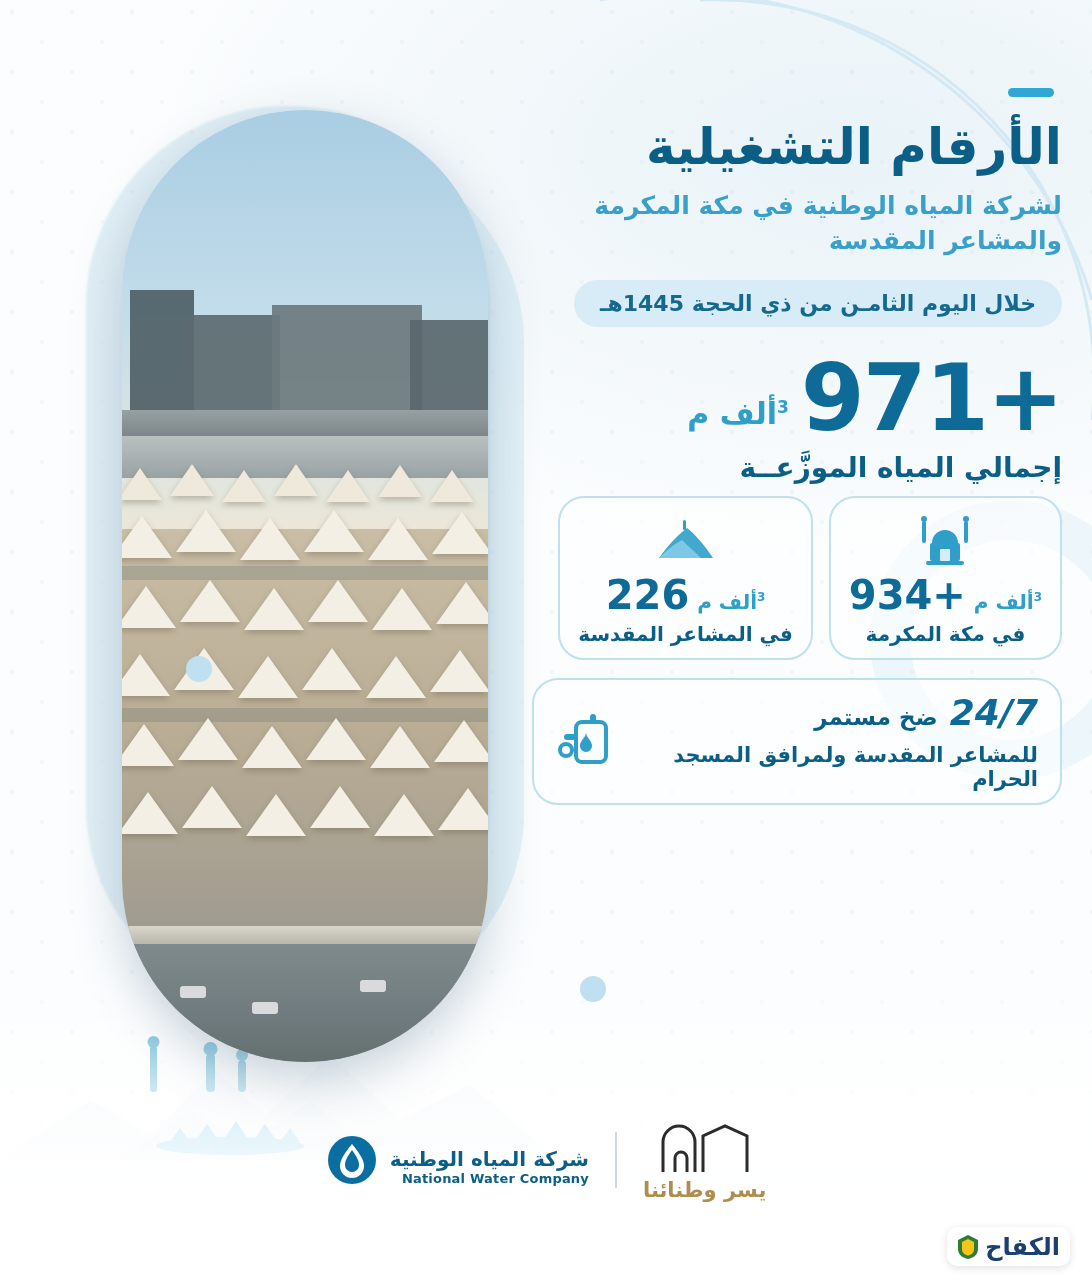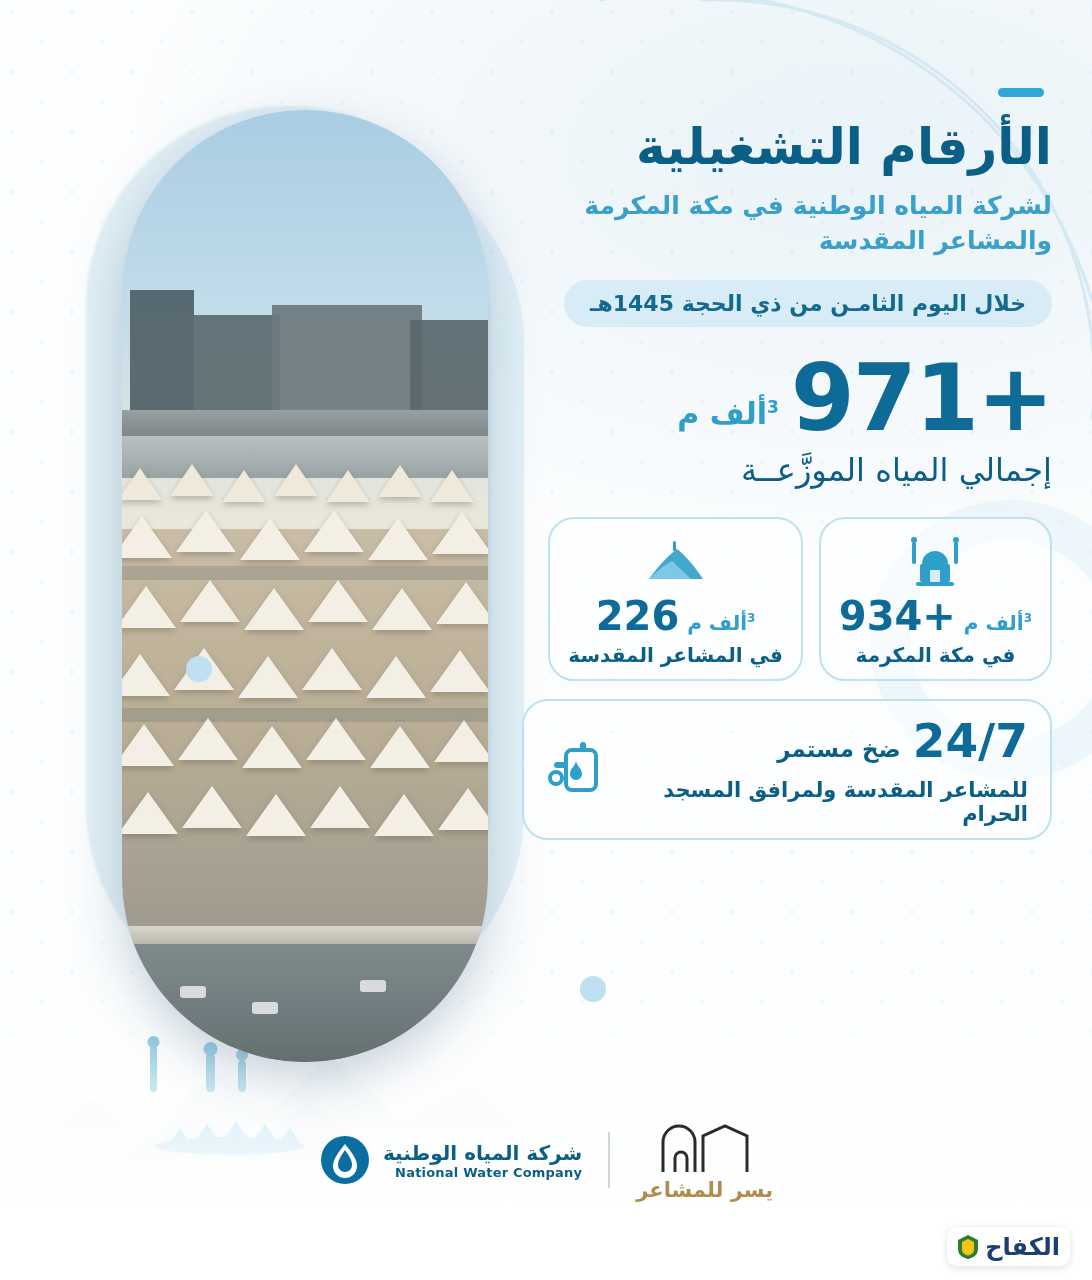--- a/index.html
+++ b/index.html
@@ -119,21 +119,21 @@
     position: absolute; left: 0; right: 0; bottom: 0; height: 118px;
     background: linear-gradient(180deg,#7f8a8c 0%, #6f7b7e 60%, #64706f 100%);
   }
   .car {
     position: absolute; width: 26px; height: 12px; border-radius: 3px; background: #d9dadb;
   }
 
   
   .content {
     position: absolute;
-    right: 40px; top: 88px;
+    right: 30px; top: 88px;
     width: 530px;
     text-align: right;
     color: #0f5f86;
   }
   .dash {
     width: 46px; height: 9px; border-radius: 5px;
     background: #2fa8d8;
     margin: 0 8px 22px auto;
   }
   .title {
@@ -164,22 +164,22 @@
   .hero-number {
     font-size: 92px; font-weight: bold; color: #0e6a96; line-height: 1;
     letter-spacing: -2px;
   }
   .hero-unit {
     font-size: 30px; font-weight: bold; color: #2f9ec8;
     position: relative; top: 14px;
   }
   .hero-unit sup { font-size: 17px; }
   .hero-label {
-    font-size: 32px; font-weight: normal; color: #0b5e86;
-    margin-top: 6px; margin-bottom: 28px;
+    font-size: 28px; font-weight: bold; color: #0b5e86;
+    margin-top: 6px; margin-bottom: 12px;
   }
 
   
   .cards {
     display: flex; gap: 16px; justify-content: flex-start;
     margin-bottom: 18px;
   }
   .card {
     border: 2px solid #bfe0ef;
     border-radius: 26px;
@@ -204,34 +204,34 @@
     background: rgba(255,255,255,.5);
     padding: 12px 22px;
     display: flex; align-items: center; gap: 16px;
     justify-content: flex-start;
     width: 100%;
   }
   .wide-card .texts { text-align: right; flex: 1; }
   .wide-card .line1 {
     display: flex; align-items: baseline; gap: 12px; justify-content: flex-start;
   }
-  .wide-card .big { font-size: 47px; font-weight: bold; color: #0e6a96; }
+  .wide-card .big { font-size: 36px; font-weight: bold; color: #0e6a96; font-style: italic; }
   .wide-card .small { font-size: 23px; font-weight: bold; color: #0b5e86; }
   .wide-card .line2 { font-size: 21px; font-weight: bold; color: #0b5e86; margin-top: 10px; }
 
   
   .footer-logos {
     position: absolute;
     right: 0; left: 0; bottom: 78px;
     display: flex; align-items: center; justify-content: center; gap: 26px;
   }
   .logo-campaign { display: flex; flex-direction: column; align-items: center; }
   .logo-campaign .ar { font-size: 21px; font-weight: bold; color: #b08d4f; margin-top: 4px; }
   .divider-v { width: 2px; height: 56px; background: #cfd8dc; }
-  .logo-nwc { display: flex; align-items: center; gap: 12px; }
+  .logo-nwc { display: flex; align-items: flex-end; gap: 12px; }
   .logo-nwc .txt { text-align: right; }
   .logo-nwc .ar { font-size: 20px; font-weight: bold; color: #0b5e86; }
   .logo-nwc .en { font-size: 13px; font-weight: bold; color: #0b5e86; letter-spacing: .2px; }
 
   .badge-kifah {
     position: absolute; right: 22px; bottom: 14px;
     background: #ffffff;
     border-radius: 10px;
     padding: 6px 10px 5px;
     display: flex; align-items: center; gap: 6px;
@@ -433,21 +433,21 @@
 </div>
 
 <div class="footer-logos">
 
   <div class="logo-campaign">
     <svg width="104" height="56" viewBox="0 0 104 56">
       <path d="M10 54 V24 a16 16 0 0 1 32 0 V54" fill="none" stroke="#2b2b2b" stroke-width="3"></path>
       <path d="M50 54 V18 l22 -10 l22 10 V54" fill="none" stroke="#2b2b2b" stroke-width="3"></path>
       <path d="M22 54 V40 a6 6 0 0 1 12 0 V54" fill="none" stroke="#2b2b2b" stroke-width="3"></path>
     </svg>
-    <div class="ar">يسر للمشاعر</div>
+    <div class="ar">يسر وطنائنا</div>
   </div>
 
   <div class="divider-v"></div>
 
   <div class="logo-nwc">
     <div class="txt">
       <div class="ar">شركة المياه الوطنية</div>
       <div class="en">National Water Company</div>
     </div>
     <svg width="52" height="52" viewBox="0 0 52 52">

